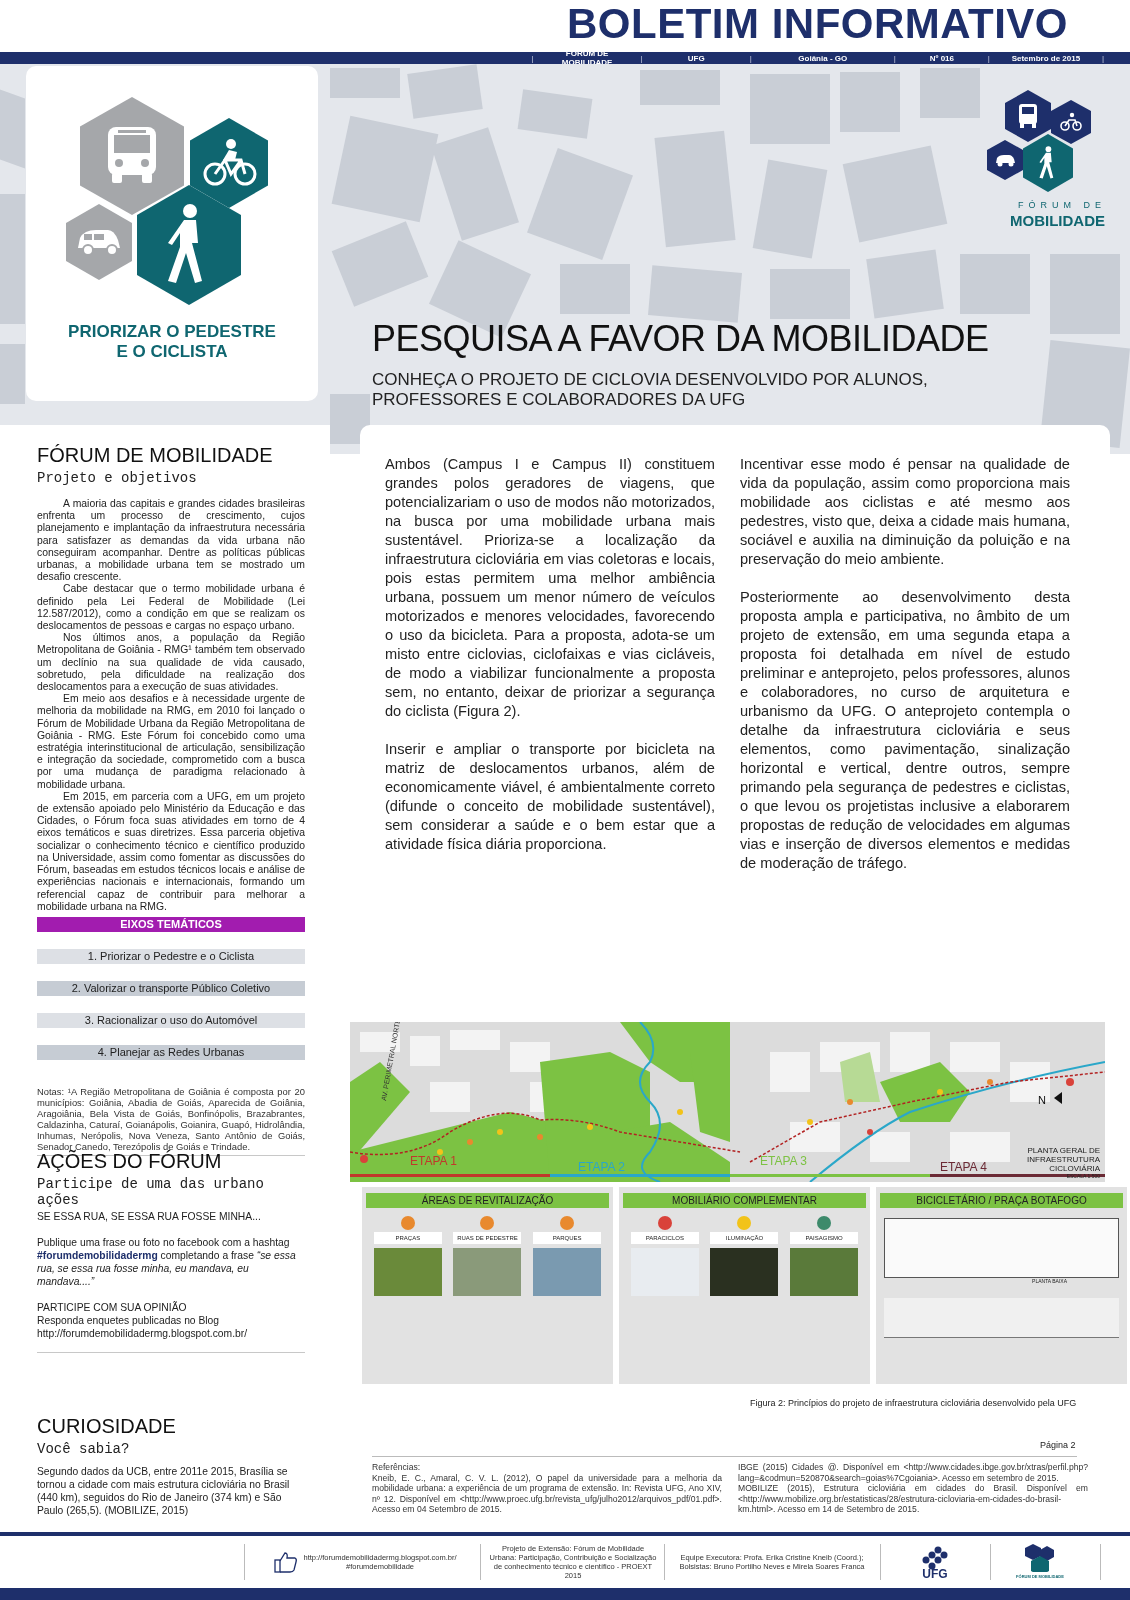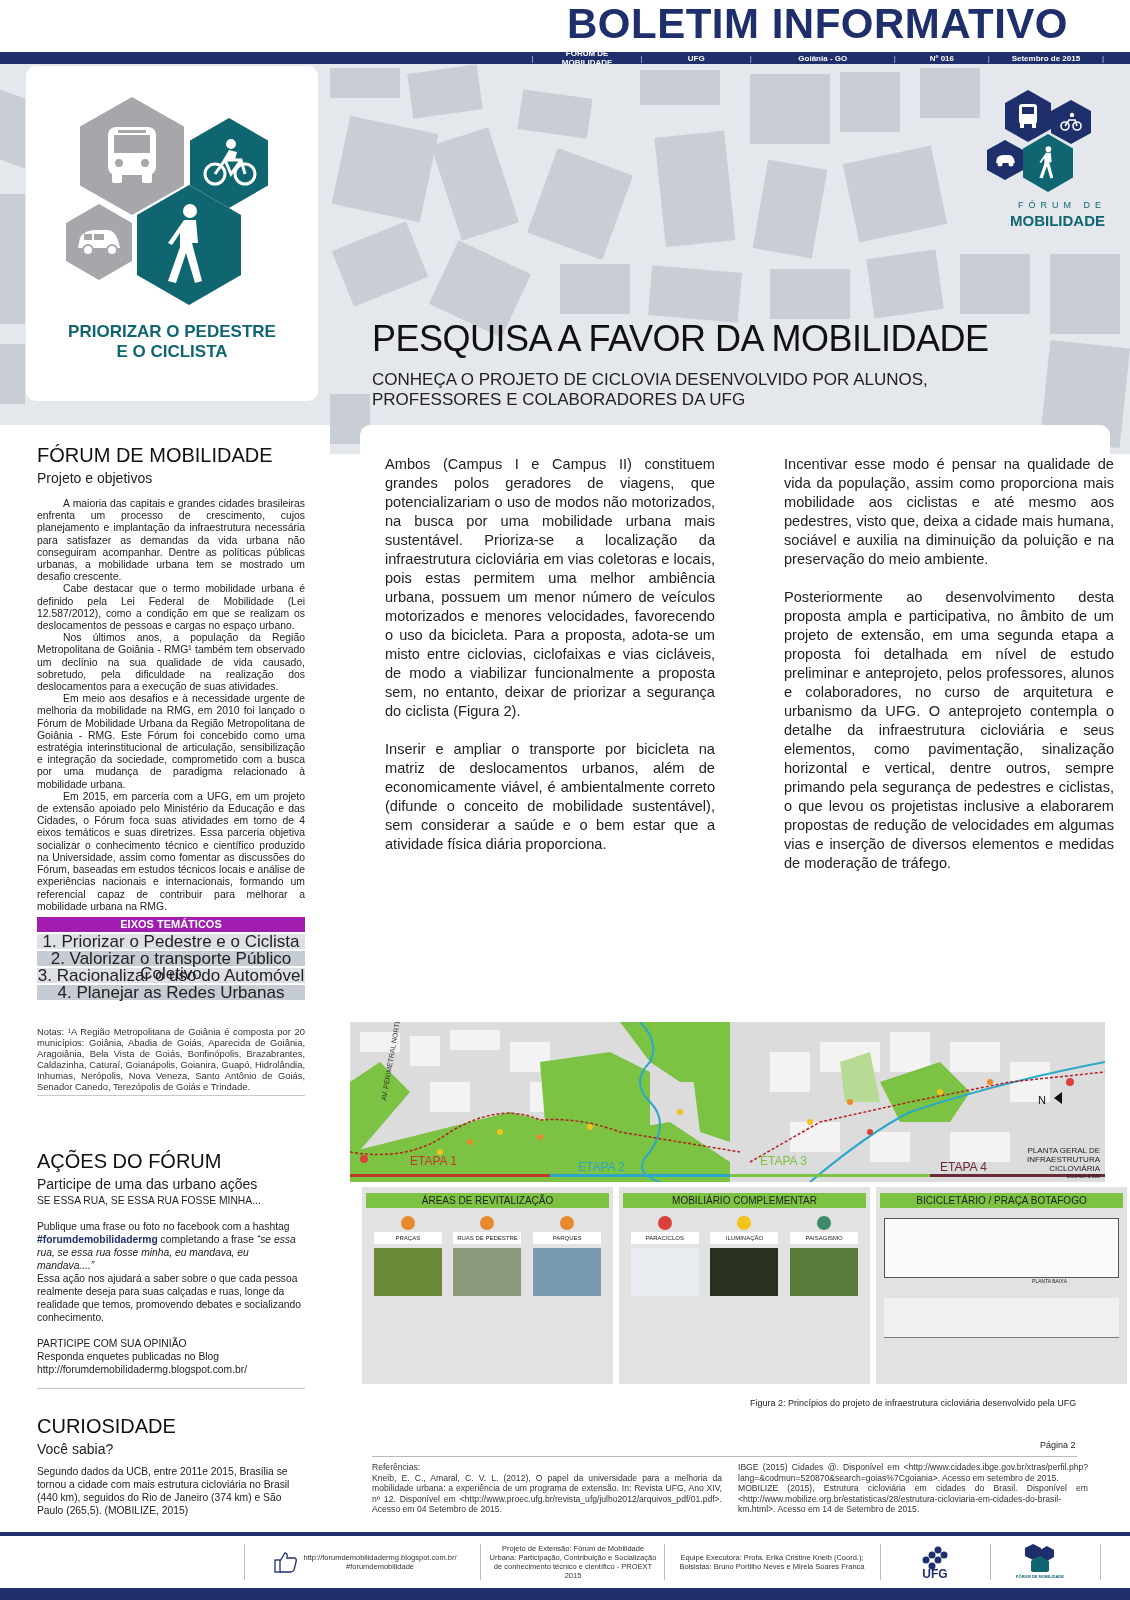--- a/index.html
+++ b/index.html
@@ -15,26 +15,26 @@
   .hero-slogan { position: absolute; left: 40px; top: 322px; width: 264px; text-align: center; color: #0f6670; font-size: 17px; font-weight: bold; line-height: 20px; }
   .forum-logo { position: absolute; left: 995px; top: 88px; width: 125px; height: 150px; }
   .forum-logo .small { position: absolute; left: 12px; top: 112px; width: 110px; text-align: center; font-size: 9px; letter-spacing: 5px; color: #0f6670; }
   .forum-logo .big { position: absolute; left: 0px; top: 124px; width: 125px; text-align: center; font-size: 15px; font-weight: bold; color: #0f6670; }
   .main-title { position: absolute; left: 372px; top: 318px; font-size: 36px; color: #111; letter-spacing: -0.5px; }
   .main-subtitle { position: absolute; left: 372px; top: 370px; width: 650px; font-size: 17px; color: #222; line-height: 20px; }
   .content-card { position: absolute; left: 360px; top: 425px; width: 750px; height: 1070px; background: #fff; border-radius: 10px; }
   .left-col { position: absolute; left: 0; top: 425px; width: 330px; height: 1080px; background: #fff; }
   .left-inner { position: absolute; left: 37px; width: 268px; }
   h2.sec { font-size: 20px; font-weight: normal; color: #111; }
-  h3.sub { font-size: 14px; font-weight: normal; color: #222; margin-top: 3px; }
+  h3.sub { font-size: 14px; font-weight: normal; color: #222; margin-top: 3px; font-family: Liberation Mono, monospace; }
   .jt { font-size: 10.4px; line-height: 12.2px; text-align: justify; color: #222; }
   .jt p { text-indent: 26px; }
   .axes-table { margin-top: 4px; width: 268px; }
   .axes-table .hd { background: #a21caf; color: #fff; font-weight: bold; font-size: 11px; text-align: center; height: 15px; line-height: 15px; }
-  .axes-table .row { font-size: 17px; text-align: center; height: 15px; line-height: 15px; margin-top: 2px; color: #222; }
+  .axes-table .row { font-size: 11px; text-align: center; height: 15px; line-height: 15px; margin-top: 17px; color: #222; }
   .axes-table .row.a { background: #dde0e5; }
   .axes-table .row.b { background: #c6ccd4; }
   .notes { font-size: 9.4px; line-height: 11px; text-align: justify; color: #333; }
   .divider { height: 1px; background: #c8c8c8; width: 268px; }
   .acoes { font-size: 10.3px; line-height: 13px; color: #222; }
   .hash { color: #1e2f6b; font-weight: bold; }
   .it { font-style: italic; }
   .col { position: absolute; width: 330px; font-size: 14.6px; line-height: 19px; text-align: justify; color: #222; }
   .col p { margin-bottom: 19px; }
   .figure { position: absolute; left: 350px; top: 1022px; width: 755px; height: 362px; }
@@ -203,39 +203,38 @@
 </div>
 
 <div class="left-inner" style="top:1150px">
   <h2 class="sec">AÇÕES DO FÓRUM</h2>
   <h3 class="sub">Participe de uma das urbano ações</h3>
   <div class="acoes" style="margin-top:2px">
     <div>SE ESSA RUA, SE ESSA RUA FOSSE MINHA...</div>
     <div style="margin-top:13px">
       <span>Publique uma frase ou foto no facebook com a hashtag </span><span class="hash">#forumdemobilidadermg</span><span> completando a frase </span><span class="it">“se essa rua, se essa rua fosse minha, eu mandava, eu mandava....”</span>
     </div>
-    <div>Essa ação nos ajudará a saber sobre o que cada pessoa realmente deseja para suas calçadas e ruas, longe da realidade que temos, promovendo debates e socializando conhecimento.</div>
     <div style="margin-top:13px">PARTICIPE COM SUA OPINIÃO</div>
     <div>Responda enquetes publicadas no Blog</div>
     <div>http://forumdemobilidadermg.blogspot.com.br/</div>
   </div>
   <div class="divider" style="margin-top:12px"></div>
 </div>
 
 <div class="left-inner" style="top:1415px">
   <h2 class="sec">CURIOSIDADE</h2>
   <h3 class="sub">Você sabia?</h3>
   <div class="acoes" style="margin-top:8px">Segundo dados da UCB, entre 2011e 2015, Brasília se tornou a cidade com mais estrutura cicloviária no Brasil (440 km), seguidos do Rio de Janeiro (374 km) e São Paulo (265,5). (MOBILIZE, 2015)</div>
 </div>
 
 <div class="col" style="left:385px;top:455px">
   <p>Ambos (Campus I e Campus II) constituem grandes polos geradores de viagens, que potencializariam o uso de modos não motorizados, na busca por uma mobilidade urbana mais sustentável. Prioriza-se a localização da infraestrutura cicloviária em vias coletoras e locais, pois estas permitem uma melhor ambiência urbana, possuem um menor número de veículos motorizados e menores velocidades, favorecendo o uso da bicicleta. Para a proposta, adota-se um misto entre ciclovias, ciclofaixas e vias cicláveis, de modo a viabilizar funcionalmente a proposta sem, no entanto, deixar de priorizar a segurança do ciclista (Figura 2).</p>
   <p>Inserir e ampliar o transporte por bicicleta na matriz de deslocamentos urbanos, além de economicamente viável, é ambientalmente correto (difunde o conceito de mobilidade sustentável), sem considerar a saúde e o bem estar que a atividade física diária proporciona.</p>
 </div>
-<div class="col" style="left:784px;top:455px">
+<div class="col" style="left:740px;top:455px">
   <p>Incentivar esse modo é pensar na qualidade de vida da população, assim como proporciona mais mobilidade aos ciclistas e até mesmo aos pedestres, visto que, deixa a cidade mais humana, sociável e auxilia na diminuição da poluição e na preservação do meio ambiente.</p>
   <p>Posteriormente ao desenvolvimento desta proposta ampla e participativa, no âmbito de um projeto de extensão, em uma segunda etapa a proposta foi detalhada em nível de estudo preliminar e anteprojeto, pelos professores, alunos e colaboradores, no curso de arquitetura e urbanismo da UFG. O anteprojeto contempla o detalhe da infraestrutura cicloviária e seus elementos, como pavimentação, sinalização horizontal e vertical, dentre outros, sempre primando pela segurança de pedestres e ciclistas, o que levou os projetistas inclusive a elaborarem propostas de redução de velocidades em algumas vias e inserção de diversos elementos e medidas de moderação de tráfego.</p>
 </div>
 
 <div class="figure">
   <div class="map">
     <svg width="755" height="160" viewBox="0 0 755 160">
       <rect width="755" height="160" fill="#dcdcdc"></rect>
       <g fill="#f3f3f3">
         <rect x="10" y="10" width="40" height="20"></rect>

